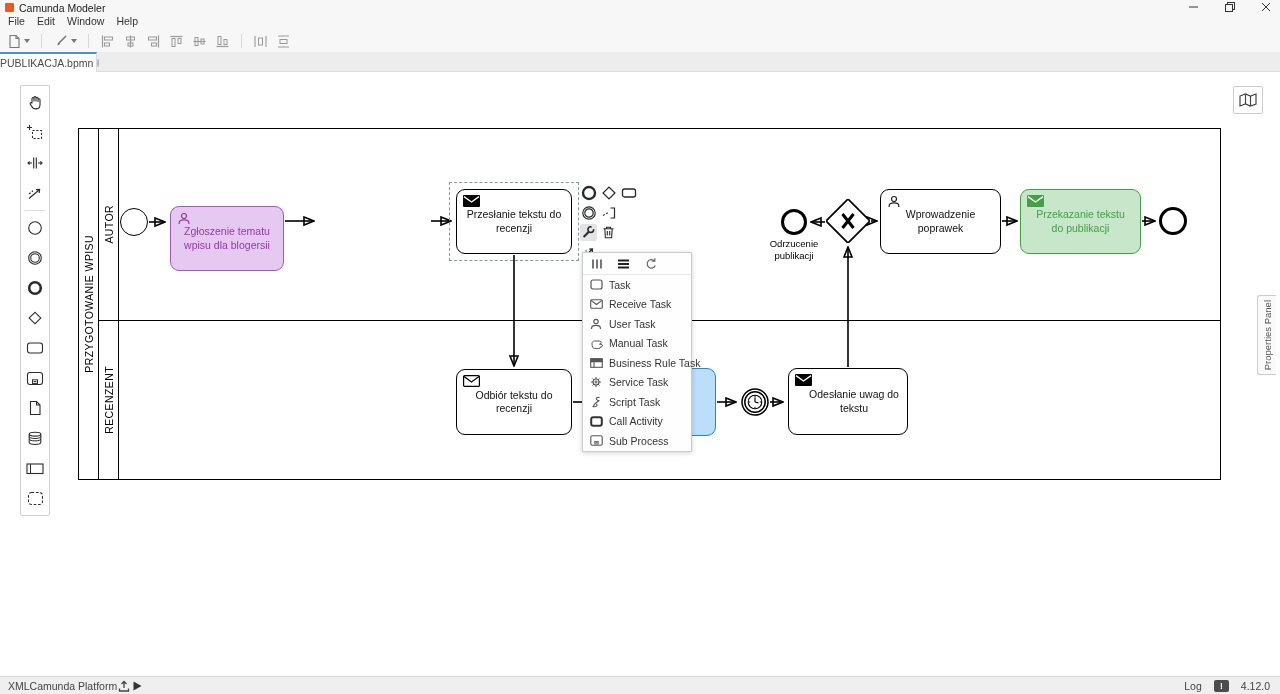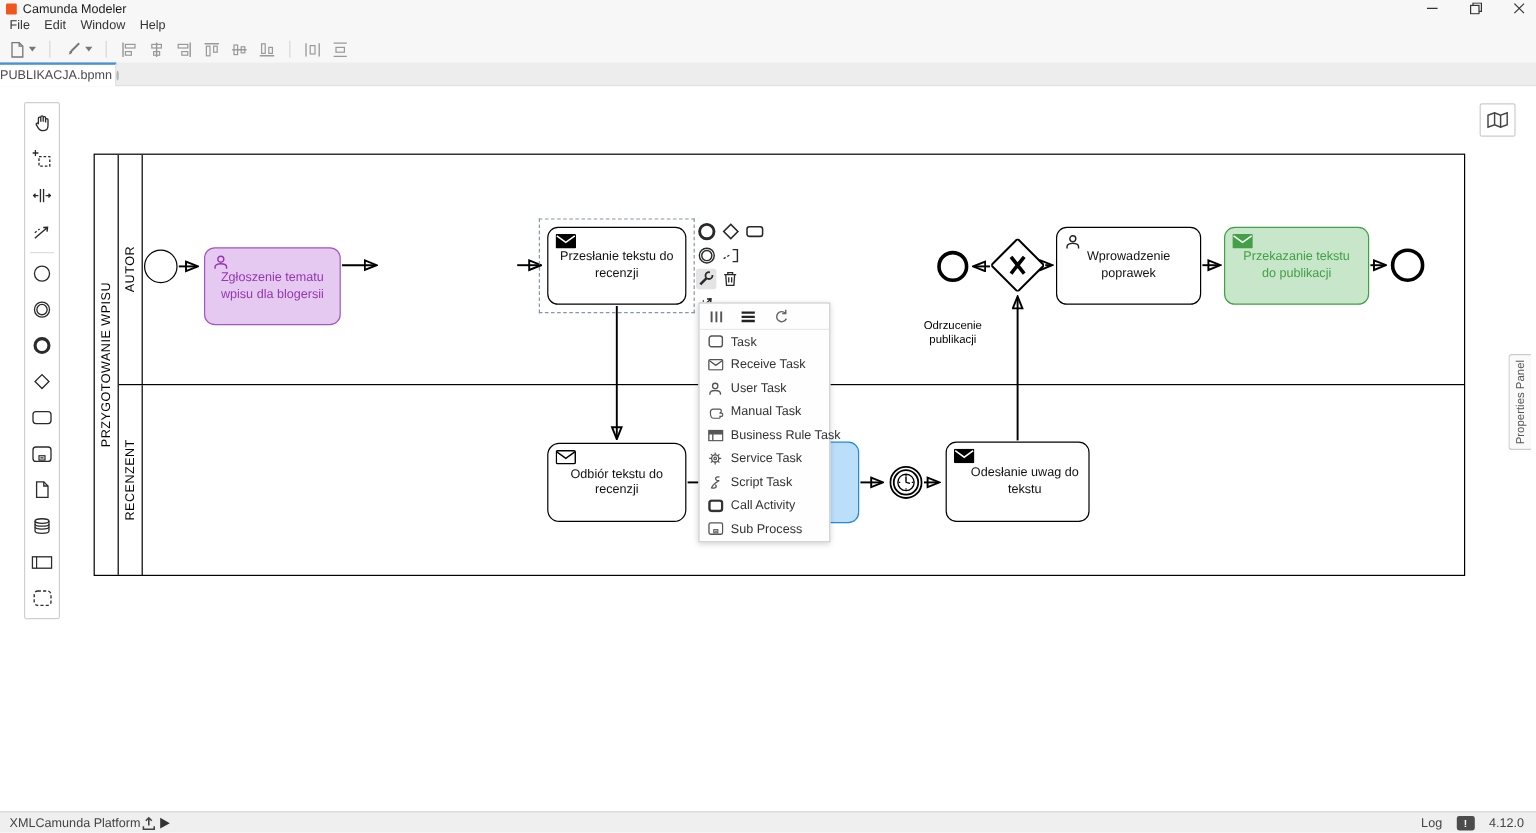--- a/index.html
+++ b/index.html
@@ -66,21 +66,21 @@
   .task { position:absolute; background:#fff; border:1.6px solid #000; border-radius:9px;
           display:flex; align-items:center; justify-content:center; text-align:center;
           font-size:10.5px; line-height:1.25; color:#111; padding:4px 8px; }
   .task .ticon { position:absolute; top:5px; left:6px; }
   .task.purple { background:#E6C9F0; border-color:#A855C0; color:#9438B0;margin-top:17px; }
   .task.green  { background:#C8E6C9; border-color:#43A047; color:#43A047; }
   .task.blue   { background:#BBDEFB; border-color:#1E88E5; }
 
   .event { position:absolute; background:#fff; border-radius:50%; border:1.8px solid #000; }
   .event.end { border-width:3.6px; }
-  .ev-label { position:absolute; font-size:9.5px; color:#000; text-align:center; line-height:1.25;margin-top:28px; }
+  .ev-label { position:absolute; font-size:9.5px; color:#000; text-align:center; line-height:1.25; }
 
   
   #selection { left:449px; top:110px; width:130px; height:79px; border:1px dashed #8896aa; }
 
   
   #ctxpad { left:580px; top:112px; width:60px; }
   .cp-row { display:flex; gap:3px; margin-bottom:3px; }
   .cp-cell { width:17px; height:17px; display:flex; align-items:center; justify-content:center; color:#292929; }
   .cp-cell.active { background:#e4e4e4; border-radius:2px; }
 
@@ -302,21 +302,21 @@
   </div>
 
   <div class="task green abs" style="left:1020px;top:117px;width:121px;height:65px;">
     <svg class="ticon" width="17" height="12">
         <rect x="0" y="0" width="17" height="12" rx="1" fill="#43A047"></rect>
         <path d="M1 1.6 L8.5 7 L16 1.6" stroke="#fff" stroke-width="1.3" fill="none"></path>
       </svg>
     <span>Przekazanie tekstu do publikacji</span>
   </div>
 
-  <div class="task abs" style="left:456px;top:297px;width:116px;height:66px;border-radius:10px;">
+  <div class="task abs" style="left:456px;top:297px;width:116px;height:66px;">
     <svg class="ticon" width="17" height="12">
         <rect x="0.6" y="0.6" width="15.8" height="10.8" rx="1" fill="#fff" stroke="#000" stroke-width="1.2"></rect>
         <path d="M1 1.6 L8.5 7 L16 1.6" stroke="#000" stroke-width="1.2" fill="none"></path>
       </svg>
     <span>Odbiór tekstu do recenzji</span>
   </div>
 
   <div class="task blue abs" style="left:600px;top:296px;width:116px;height:68px;"></div>
 
   <div class="task abs" style="left:788px;top:296px;width:120px;height:67px;padding-left:20px;">

